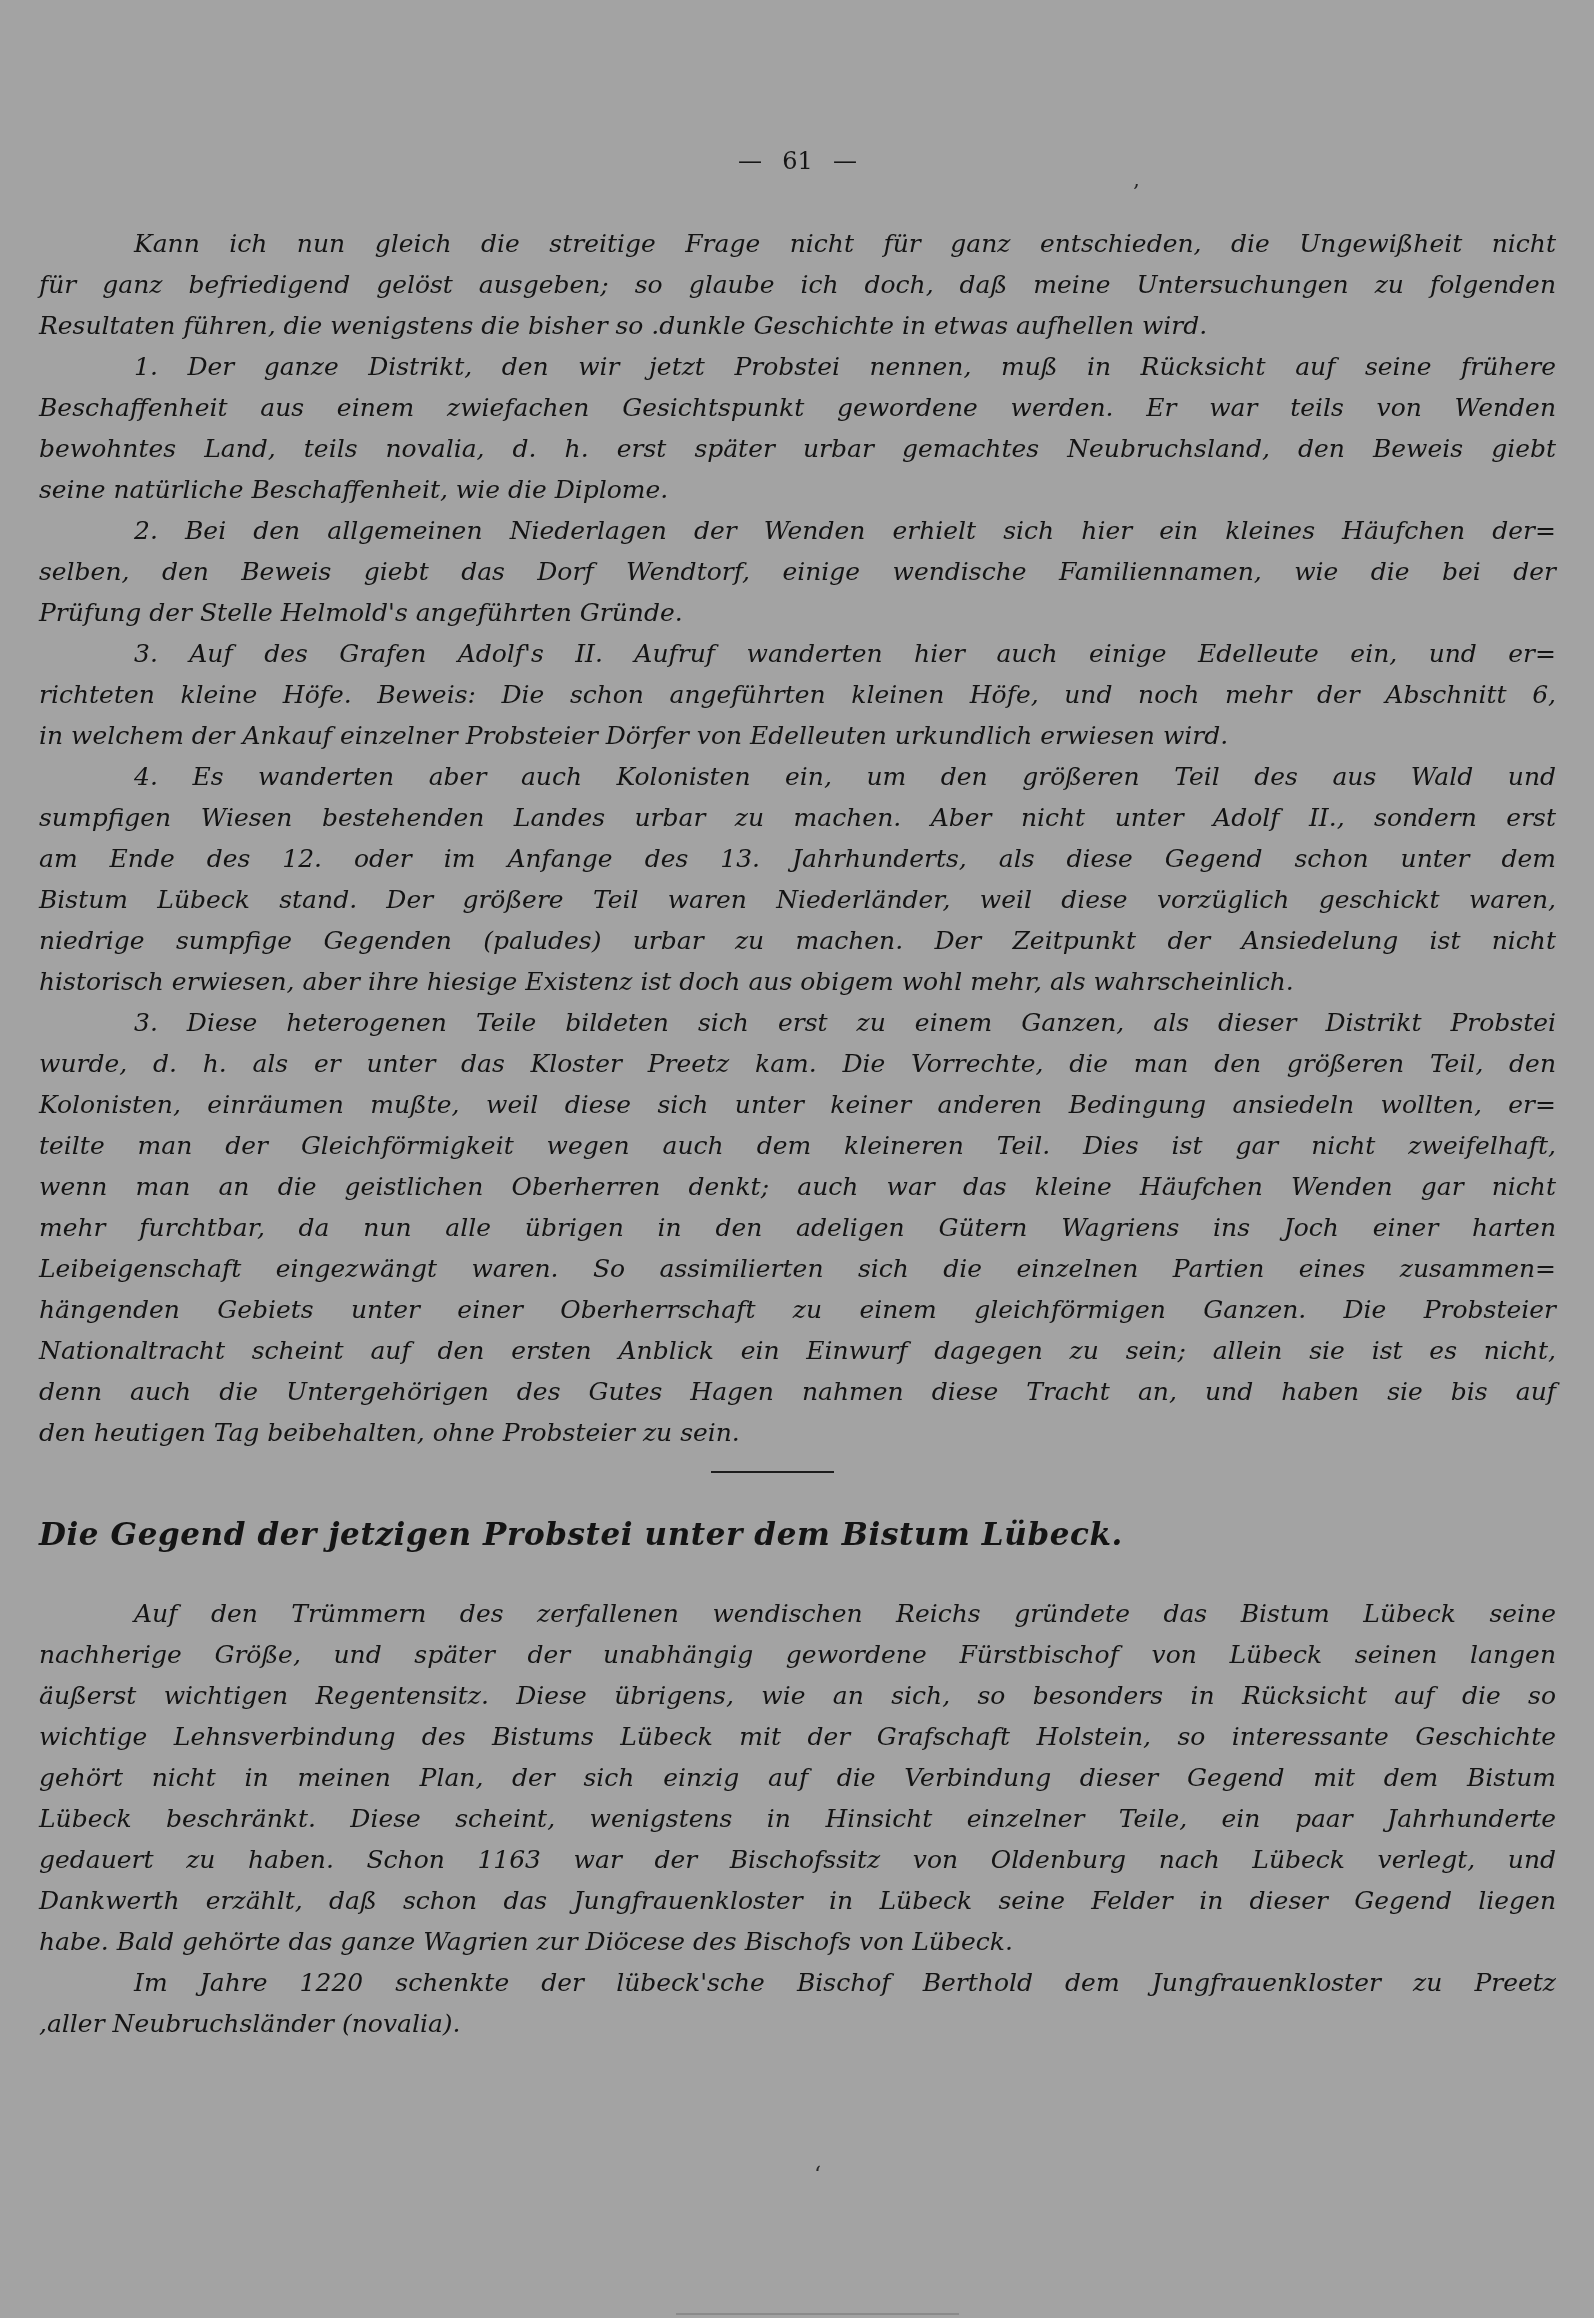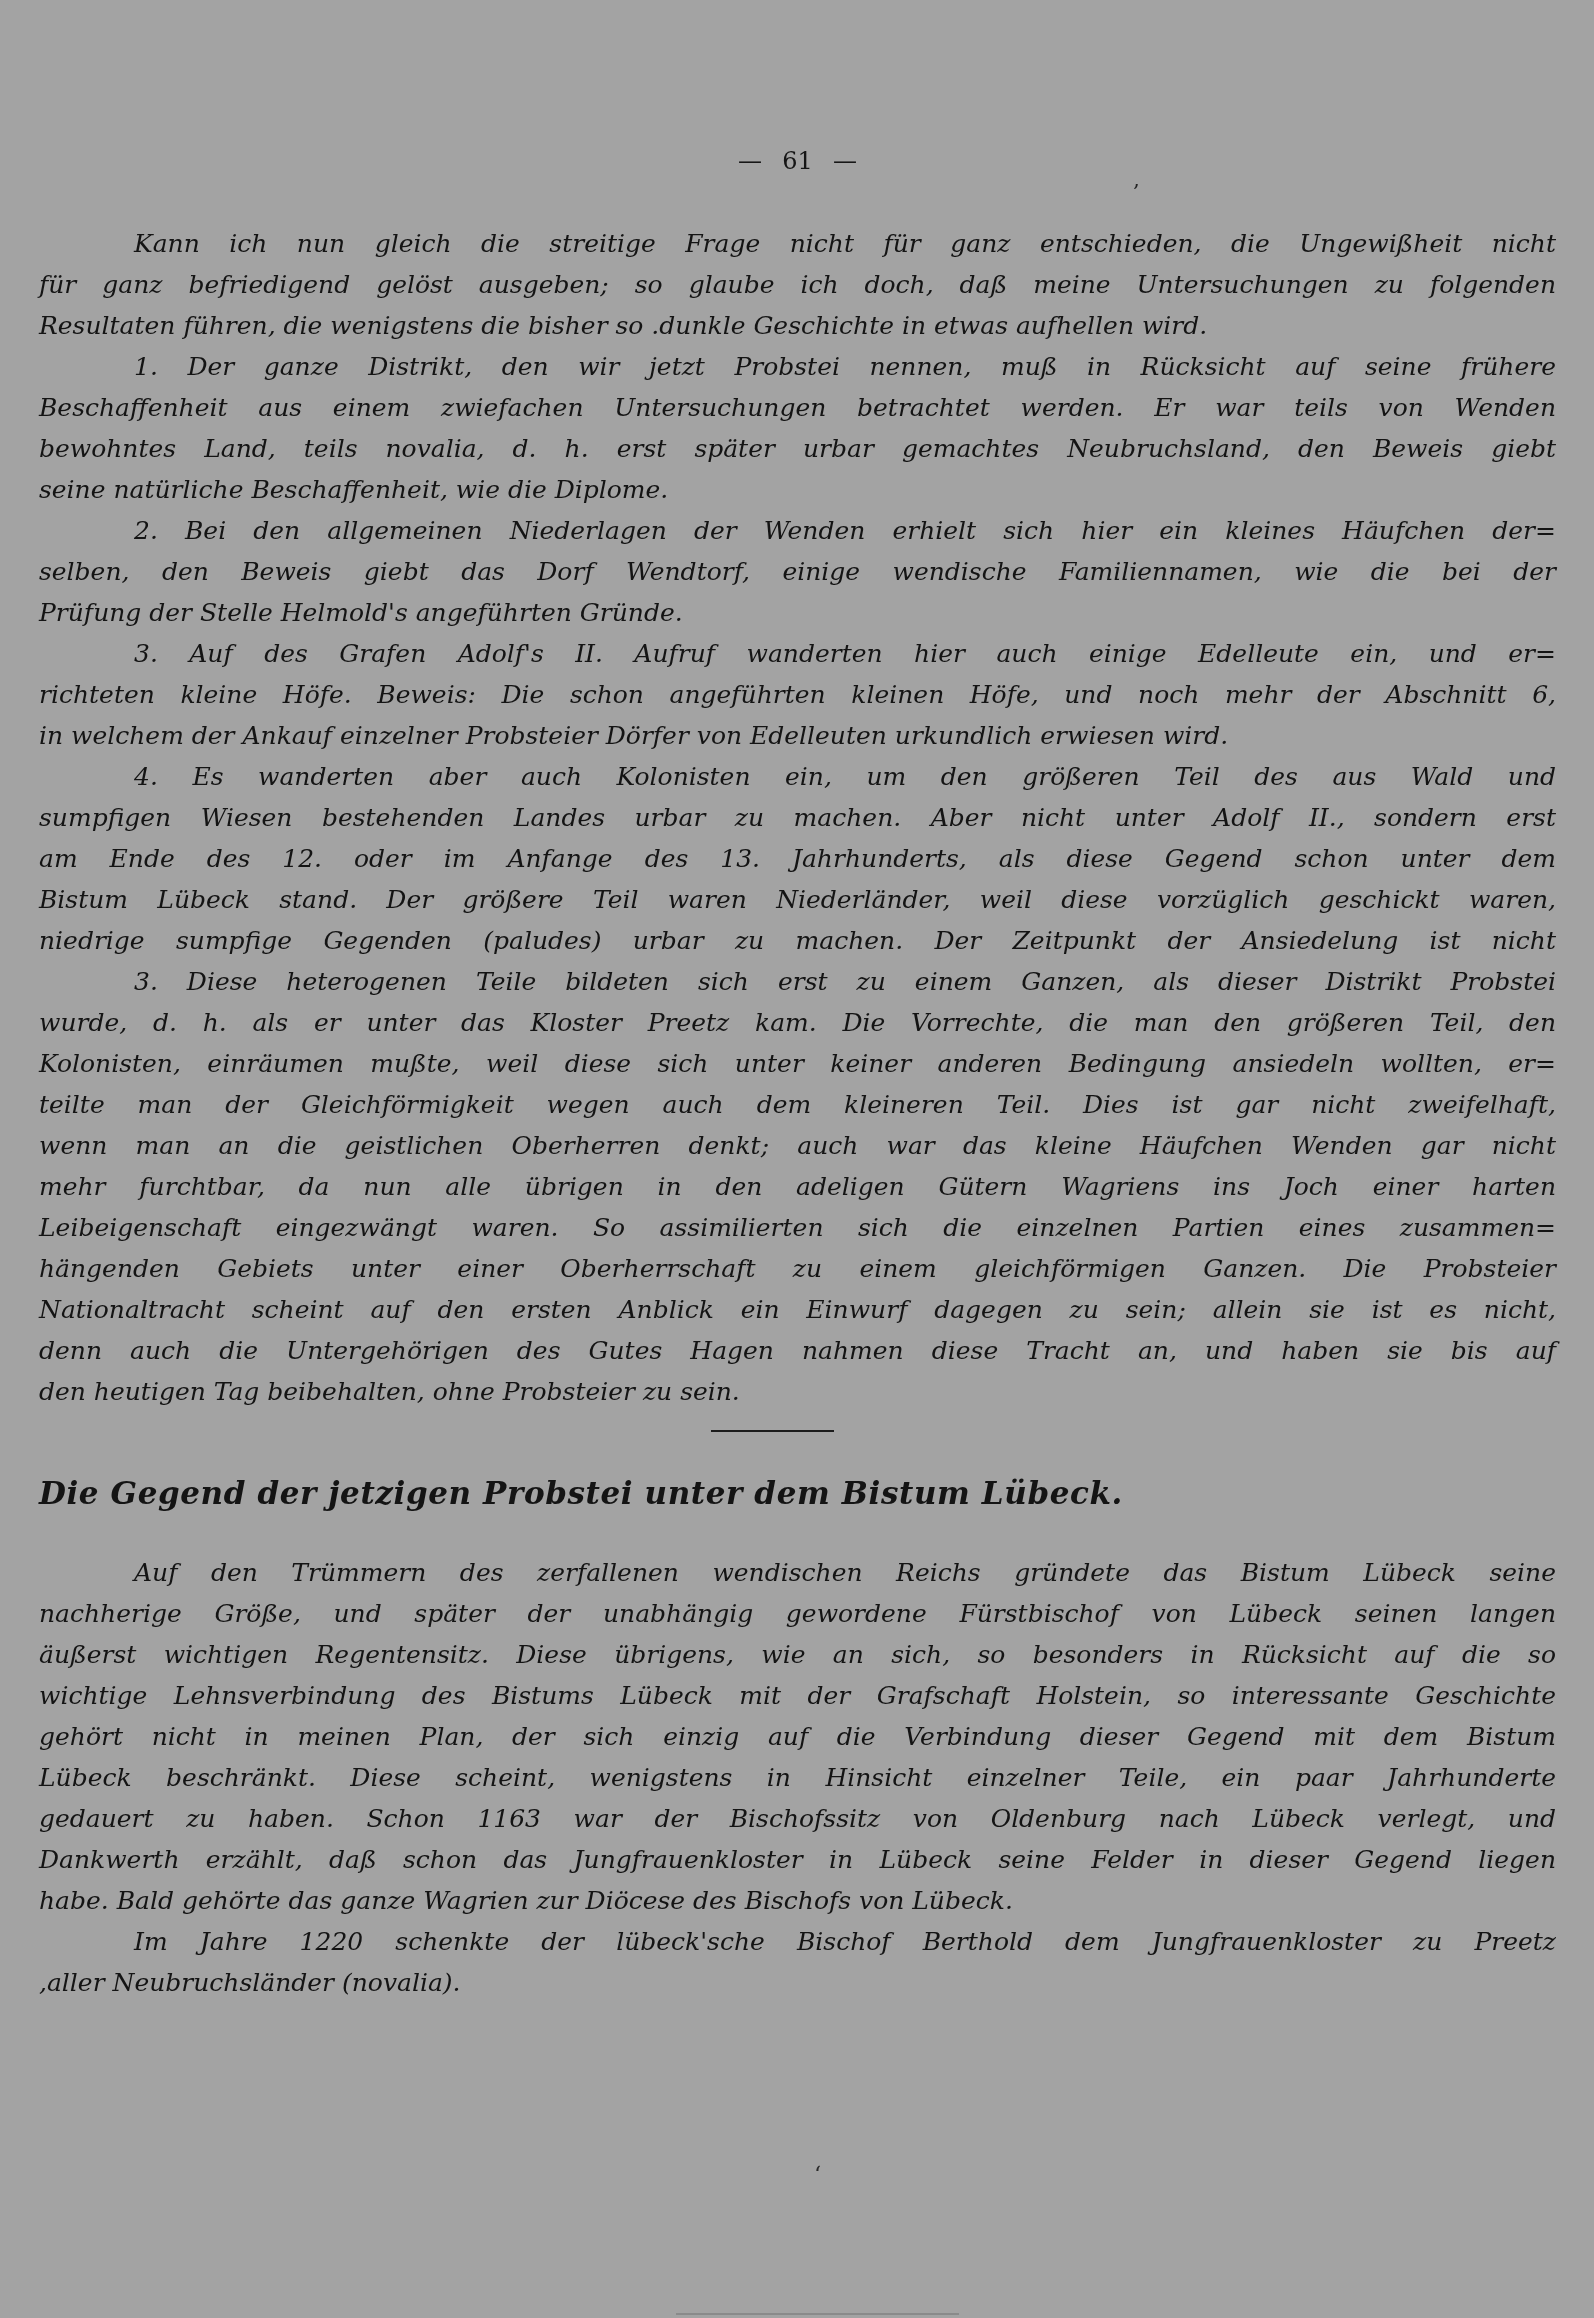--- a/index.html
+++ b/index.html
@@ -91,40 +91,41 @@
   <span class="header-mark">‚</span>
 
   <main class="textblock" id="text-block">
       <div>
         <div class="line line--indent">Kann ich nun gleich die streitige Frage nicht für ganz entschieden, die Ungewißheit nicht</div>
         <div class="line">für ganz befriedigend gelöst ausgeben; so glaube ich doch, daß meine Untersuchungen zu folgenden</div>
         <div class="line line--end">Resultaten führen, die wenigstens die bisher so .dunkle Geschichte in etwas aufhellen wird.</div>
       </div>
       <div>
         <div class="line line--indent">1. Der ganze Distrikt, den wir jetzt Probstei nennen, muß in Rücksicht auf seine frühere</div>
-        <div class="line">Beschaffenheit aus einem zwiefachen Untersuchungen betrachtet werden.  Er war teils von Wenden</div>
+        <div class="line">Beschaffenheit aus einem zwiefachen Gesichtspunkt gewordene werden.  Er war teils von Wenden</div>
         <div class="line">bewohntes Land, teils novalia, d. h. erst später urbar gemachtes Neubruchsland, den Beweis giebt</div>
         <div class="line line--end">seine natürliche Beschaffenheit, wie die Diplome.</div>
       </div>
       <div>
         <div class="line line--indent">2. Bei den allgemeinen Niederlagen der Wenden erhielt sich hier ein kleines Häufchen der=</div>
         <div class="line">selben, den Beweis giebt das Dorf Wendtorf, einige wendische Familiennamen, wie die bei der</div>
         <div class="line line--end">Prüfung der Stelle Helmold's angeführten Gründe.</div>
       </div>
       <div>
         <div class="line line--indent">3. Auf des Grafen Adolf's II. Aufruf wanderten hier auch einige Edelleute ein, und er=</div>
         <div class="line">richteten kleine Höfe.  Beweis:  Die schon angeführten kleinen Höfe, und noch mehr der Abschnitt 6,</div>
         <div class="line line--end">in welchem der Ankauf einzelner Probsteier Dörfer von Edelleuten urkundlich erwiesen wird.</div>
       </div>
       <div>
         <div class="line line--indent">4. Es wanderten aber auch Kolonisten ein, um den größeren Teil des aus Wald und</div>
         <div class="line">sumpfigen Wiesen bestehenden Landes urbar zu machen.  Aber nicht unter Adolf II., sondern erst</div>
         <div class="line">am Ende des 12. oder im Anfange des 13. Jahrhunderts, als diese Gegend schon unter dem</div>
         <div class="line">Bistum Lübeck stand.  Der größere Teil waren Niederländer, weil diese vorzüglich geschickt waren,</div>
         <div class="line">niedrige sumpfige Gegenden (paludes) urbar zu machen.  Der Zeitpunkt der Ansiedelung ist nicht</div>
+        <div class="line line--end">historisch erwiesen, aber ihre hiesige Existenz ist doch aus obigem wohl mehr, als wahrscheinlich.</div>
       </div>
       <div>
         <div class="line line--indent">3. Diese heterogenen Teile bildeten sich erst zu einem Ganzen, als dieser Distrikt Probstei</div>
         <div class="line">wurde, d. h. als er unter das Kloster Preetz kam.  Die Vorrechte, die man den größeren Teil, den</div>
         <div class="line">Kolonisten, einräumen mußte, weil diese sich unter keiner anderen Bedingung ansiedeln wollten, er=</div>
         <div class="line">teilte man der Gleichförmigkeit wegen auch dem kleineren Teil.  Dies ist gar nicht zweifelhaft,</div>
         <div class="line">wenn man an die geistlichen Oberherren denkt; auch war das kleine Häufchen Wenden gar nicht</div>
         <div class="line">mehr furchtbar, da nun alle übrigen in den adeligen Gütern Wagriens ins Joch einer harten</div>
         <div class="line">Leibeigenschaft eingezwängt waren.  So assimilierten sich die einzelnen Partien eines zusammen=</div>
         <div class="line">hängenden Gebiets unter einer Oberherrschaft zu einem gleichförmigen Ganzen.  Die Probsteier</div>

